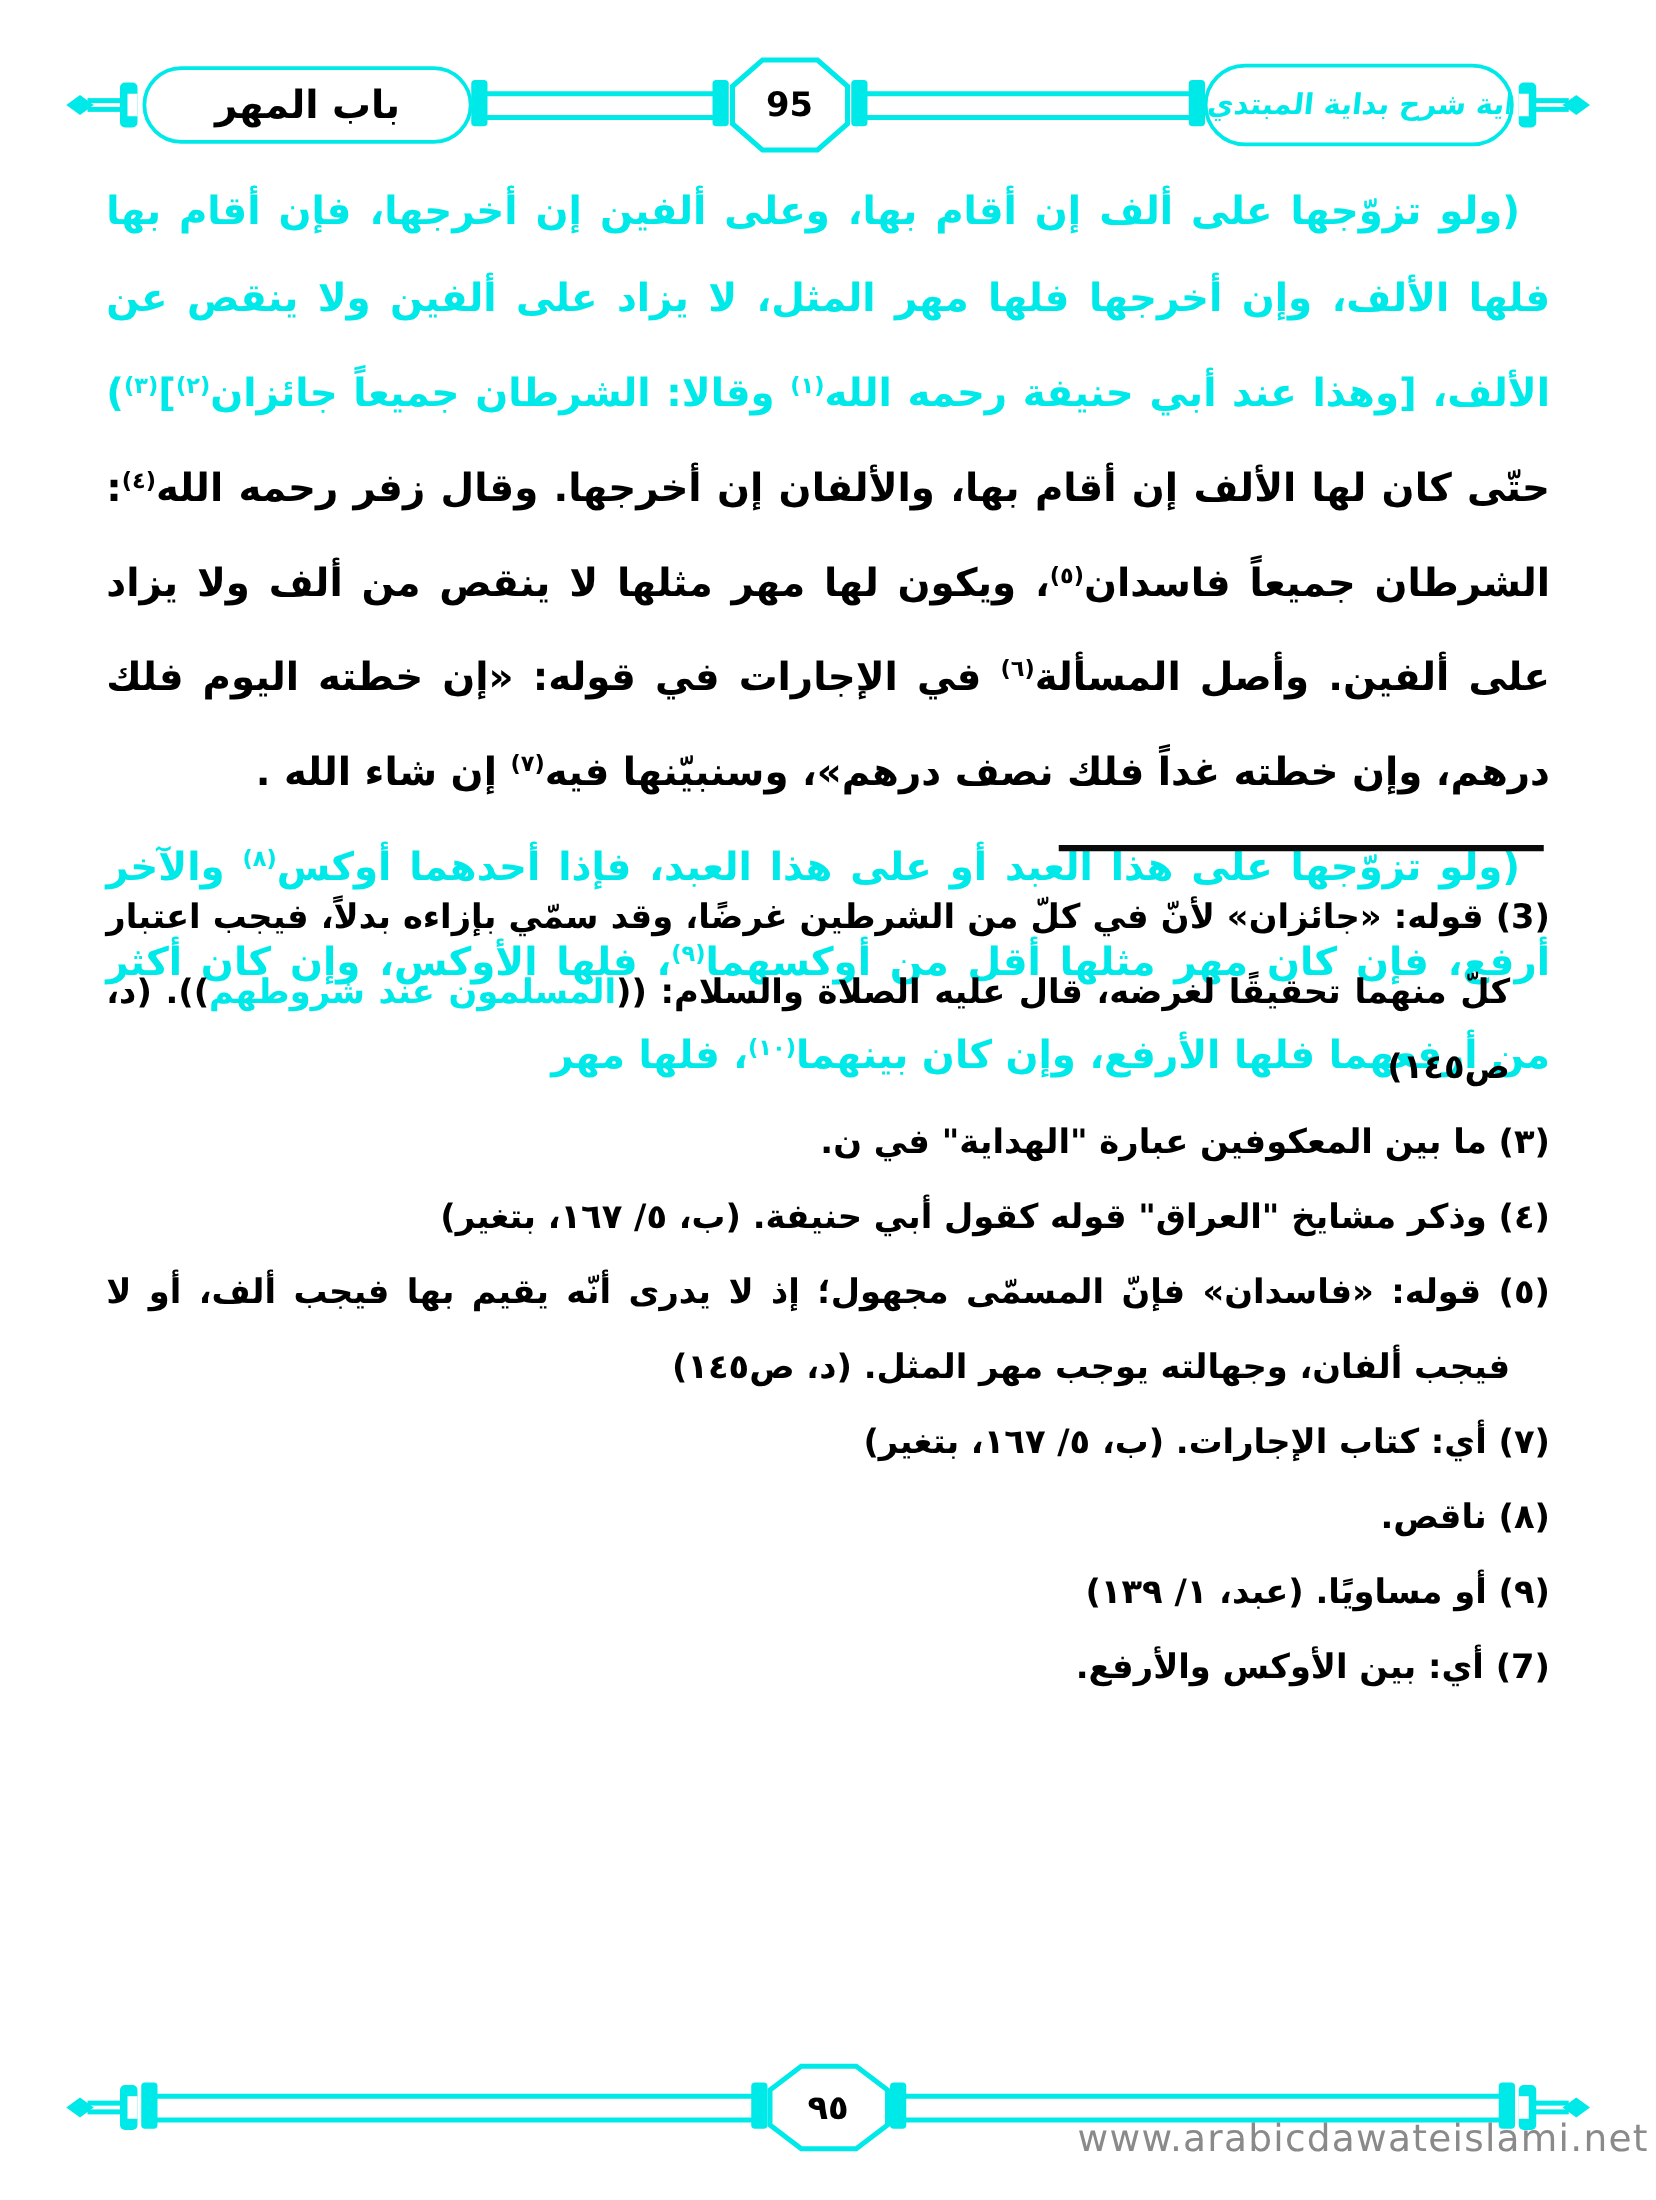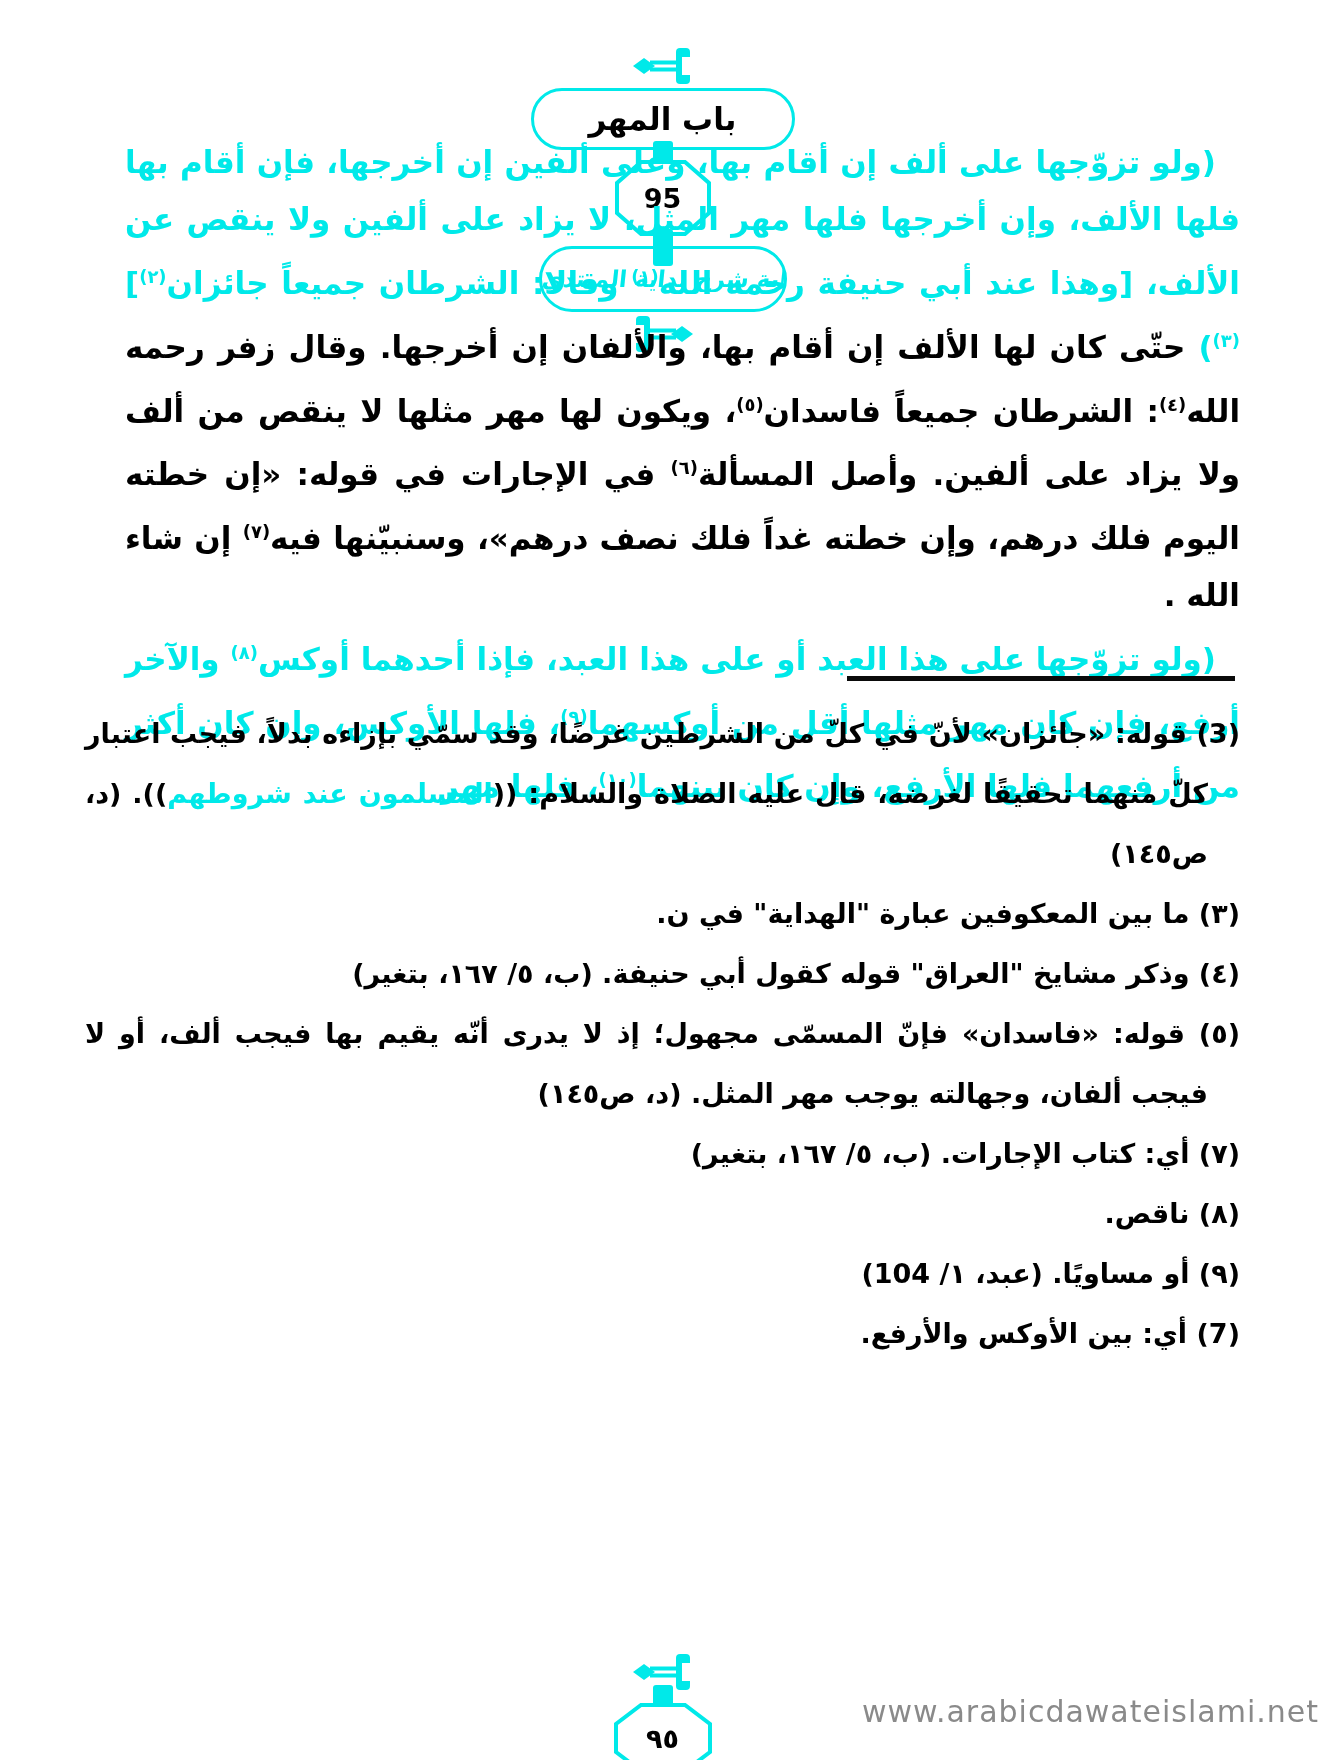--- a/index.html
+++ b/index.html
@@ -4,21 +4,21 @@
 <style>
   html,body { margin:0; padding:0; background:#ffffff; }
   .page {
     position:relative; width:1325px; height:1760px;
     background:#ffffff; overflow:hidden;
     font-family:"DejaVu Sans", sans-serif;
   }
   
   .deco-band {
     position:absolute; left:52px; right:52px;
-    display:flex; align-items:center;flex-direction:column;
+    display:flex; align-items:center;
   }
   .deco-band.top { top:44px; height:80px; }
   .deco-band.bottom { top:1650px; height:72px; }
   .capsule {
     border:3px solid #00e9e9; border-radius:999px;
     height:56px; display:flex; align-items:center; justify-content:center;
     background:#ffffff; flex:0 0 auto;
   }
   .capsule.chapter { width:258px; }
   .capsule.booktitle { width:242px; height:60px; }
@@ -45,21 +45,21 @@
   .bubble-num {
     position:absolute; inset:0; display:flex; align-items:center; justify-content:center;
     font-size:27px; font-weight:bold; color:#000;
   }
   .finial { flex:0 0 auto; }
   .finial.rtl-flip { transform:scaleX(-1); }
   
   .content {
     position:absolute; top:134px; right:85px; left:85px;
     direction:rtl; text-align:justify;
-    font-size:31px; font-weight:bold; line-height:57px; color:#000;margin-left:40px;
+    font-size:31px; font-weight:bold; line-height:70px; color:#000;
   }
   .content p { margin:0; text-indent:24px; }
   .c-cyan { color:#00e9e9; }
   .fnm { font-size:0.58em; vertical-align:0.6em; letter-spacing:0; }
   
   .fn-sep {
     position:absolute; top:676px; right:90px; width:388px; height:5px;
     background:#0a0a0a;
   }
   .footnotes {
@@ -118,21 +118,21 @@
 
   <div class="fn-sep"></div>
 
   <div class="footnotes">
     <p class="footnote"><span>(3) قوله: «جائزان» لأنّ في كلّ من الشرطين غرضًا، وقد سمّي بإزاءه بدلاً، فيجب اعتبار كلّ منهما تحقيقًا لغرضه، قال عليه الصلاة والسلام: ((</span><span class="c-cyan">المسلمون عند شروطهم</span><span>)). (د، ص١٤٥)</span></p>
     <p class="footnote"><span>(٣) ما بين المعكوفين عبارة "الهداية" في ن.</span></p>
     <p class="footnote"><span>(٤) وذكر مشايخ "العراق" قوله كقول أبي حنيفة. (ب، ٥/ ١٦٧، بتغير)</span></p>
     <p class="footnote"><span>(٥) قوله: «فاسدان» فإنّ المسمّى مجهول؛ إذ لا يدرى أنّه يقيم بها فيجب ألف، أو لا فيجب ألفان، وجهالته يوجب مهر المثل. (د، ص١٤٥)</span></p>
     <p class="footnote"><span>(٧) أي: كتاب الإجارات. (ب، ٥/ ١٦٧، بتغير)</span></p>
     <p class="footnote"><span>(٨) ناقص.</span></p>
-    <p class="footnote"><span>(٩) أو مساويًا. (عبد، ١/ 104)</span></p>
+    <p class="footnote"><span>(٩) أو مساويًا. (عبد، ١/ ١٣٩)</span></p>
     <p class="footnote"><span>(7) أي: بين الأوكس والأرفع.</span></p>
   </div>
 
   <div class="deco-band bottom">
     <svg class="finial" width="62" height="44" viewBox="0 0 62 44">
       <polygon points="1,22 12,14 23,22 12,30" fill="#00e9e9"></polygon>
       <rect x="18" y="16.5" width="28" height="4" fill="#00e9e9"></rect>
       <rect x="18" y="23.5" width="28" height="4" fill="#00e9e9"></rect>
       <rect x="44" y="4" width="14" height="36" rx="4" fill="#00e9e9"></rect>
       <rect x="50" y="13" width="8" height="18" fill="#ffffff"></rect>

